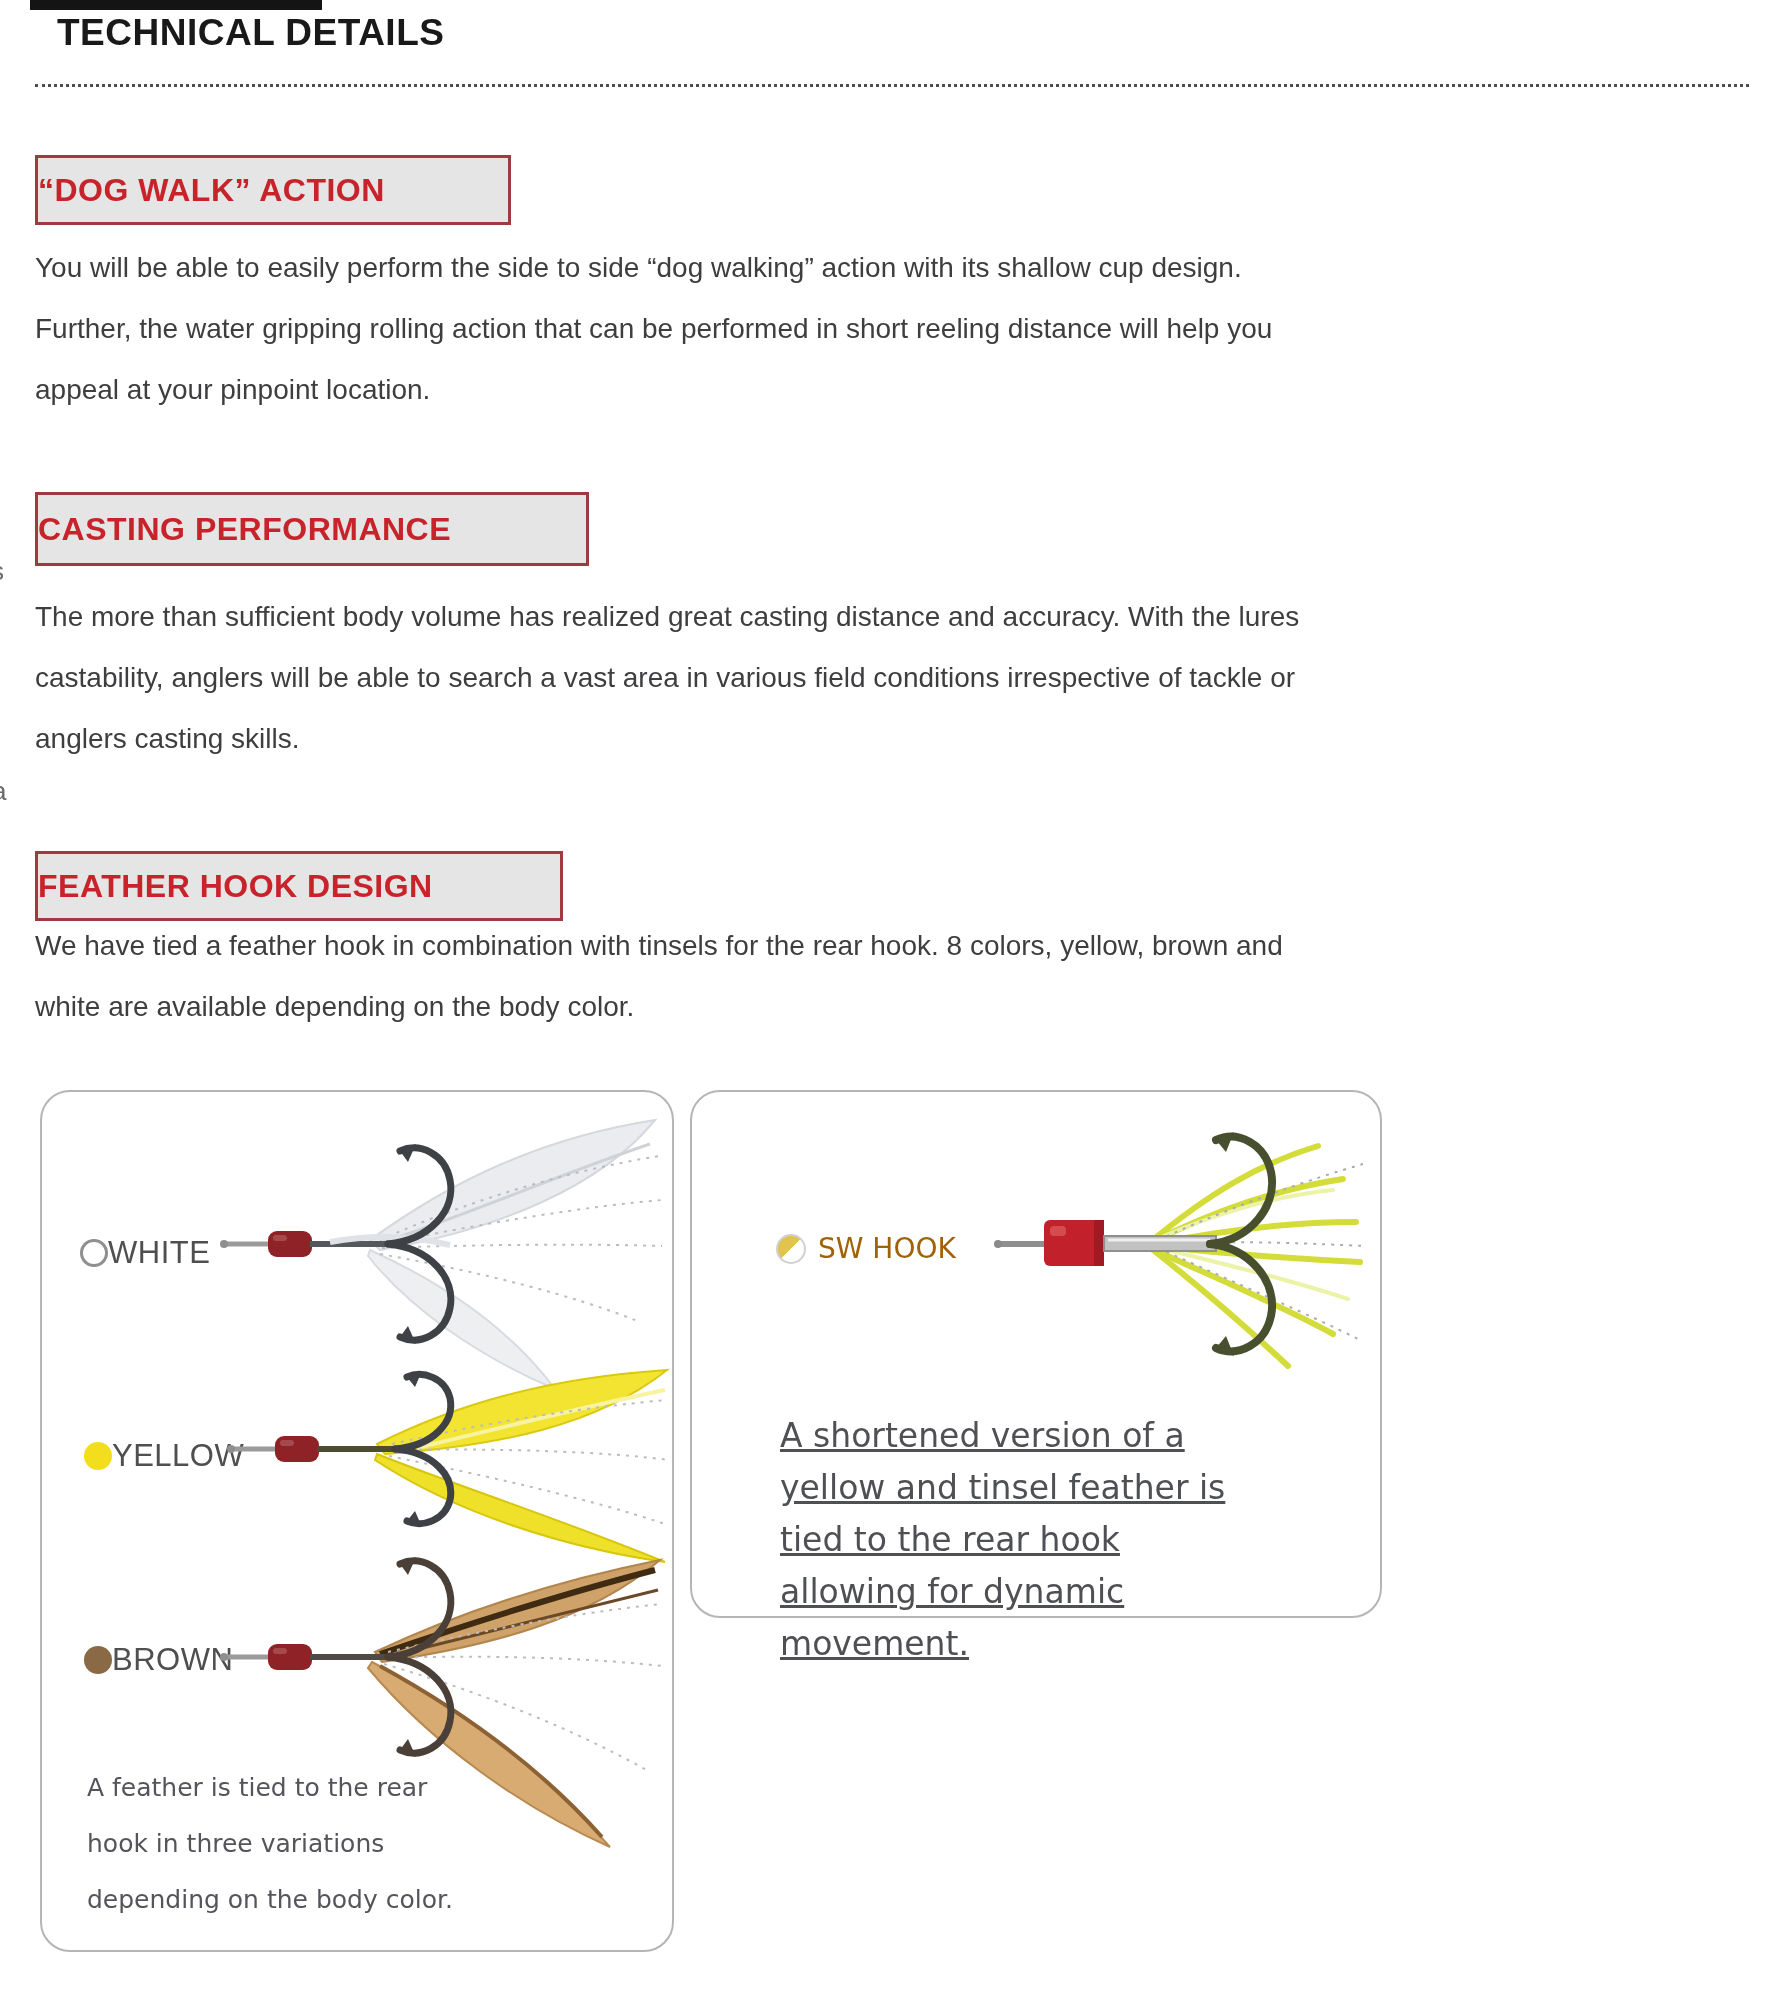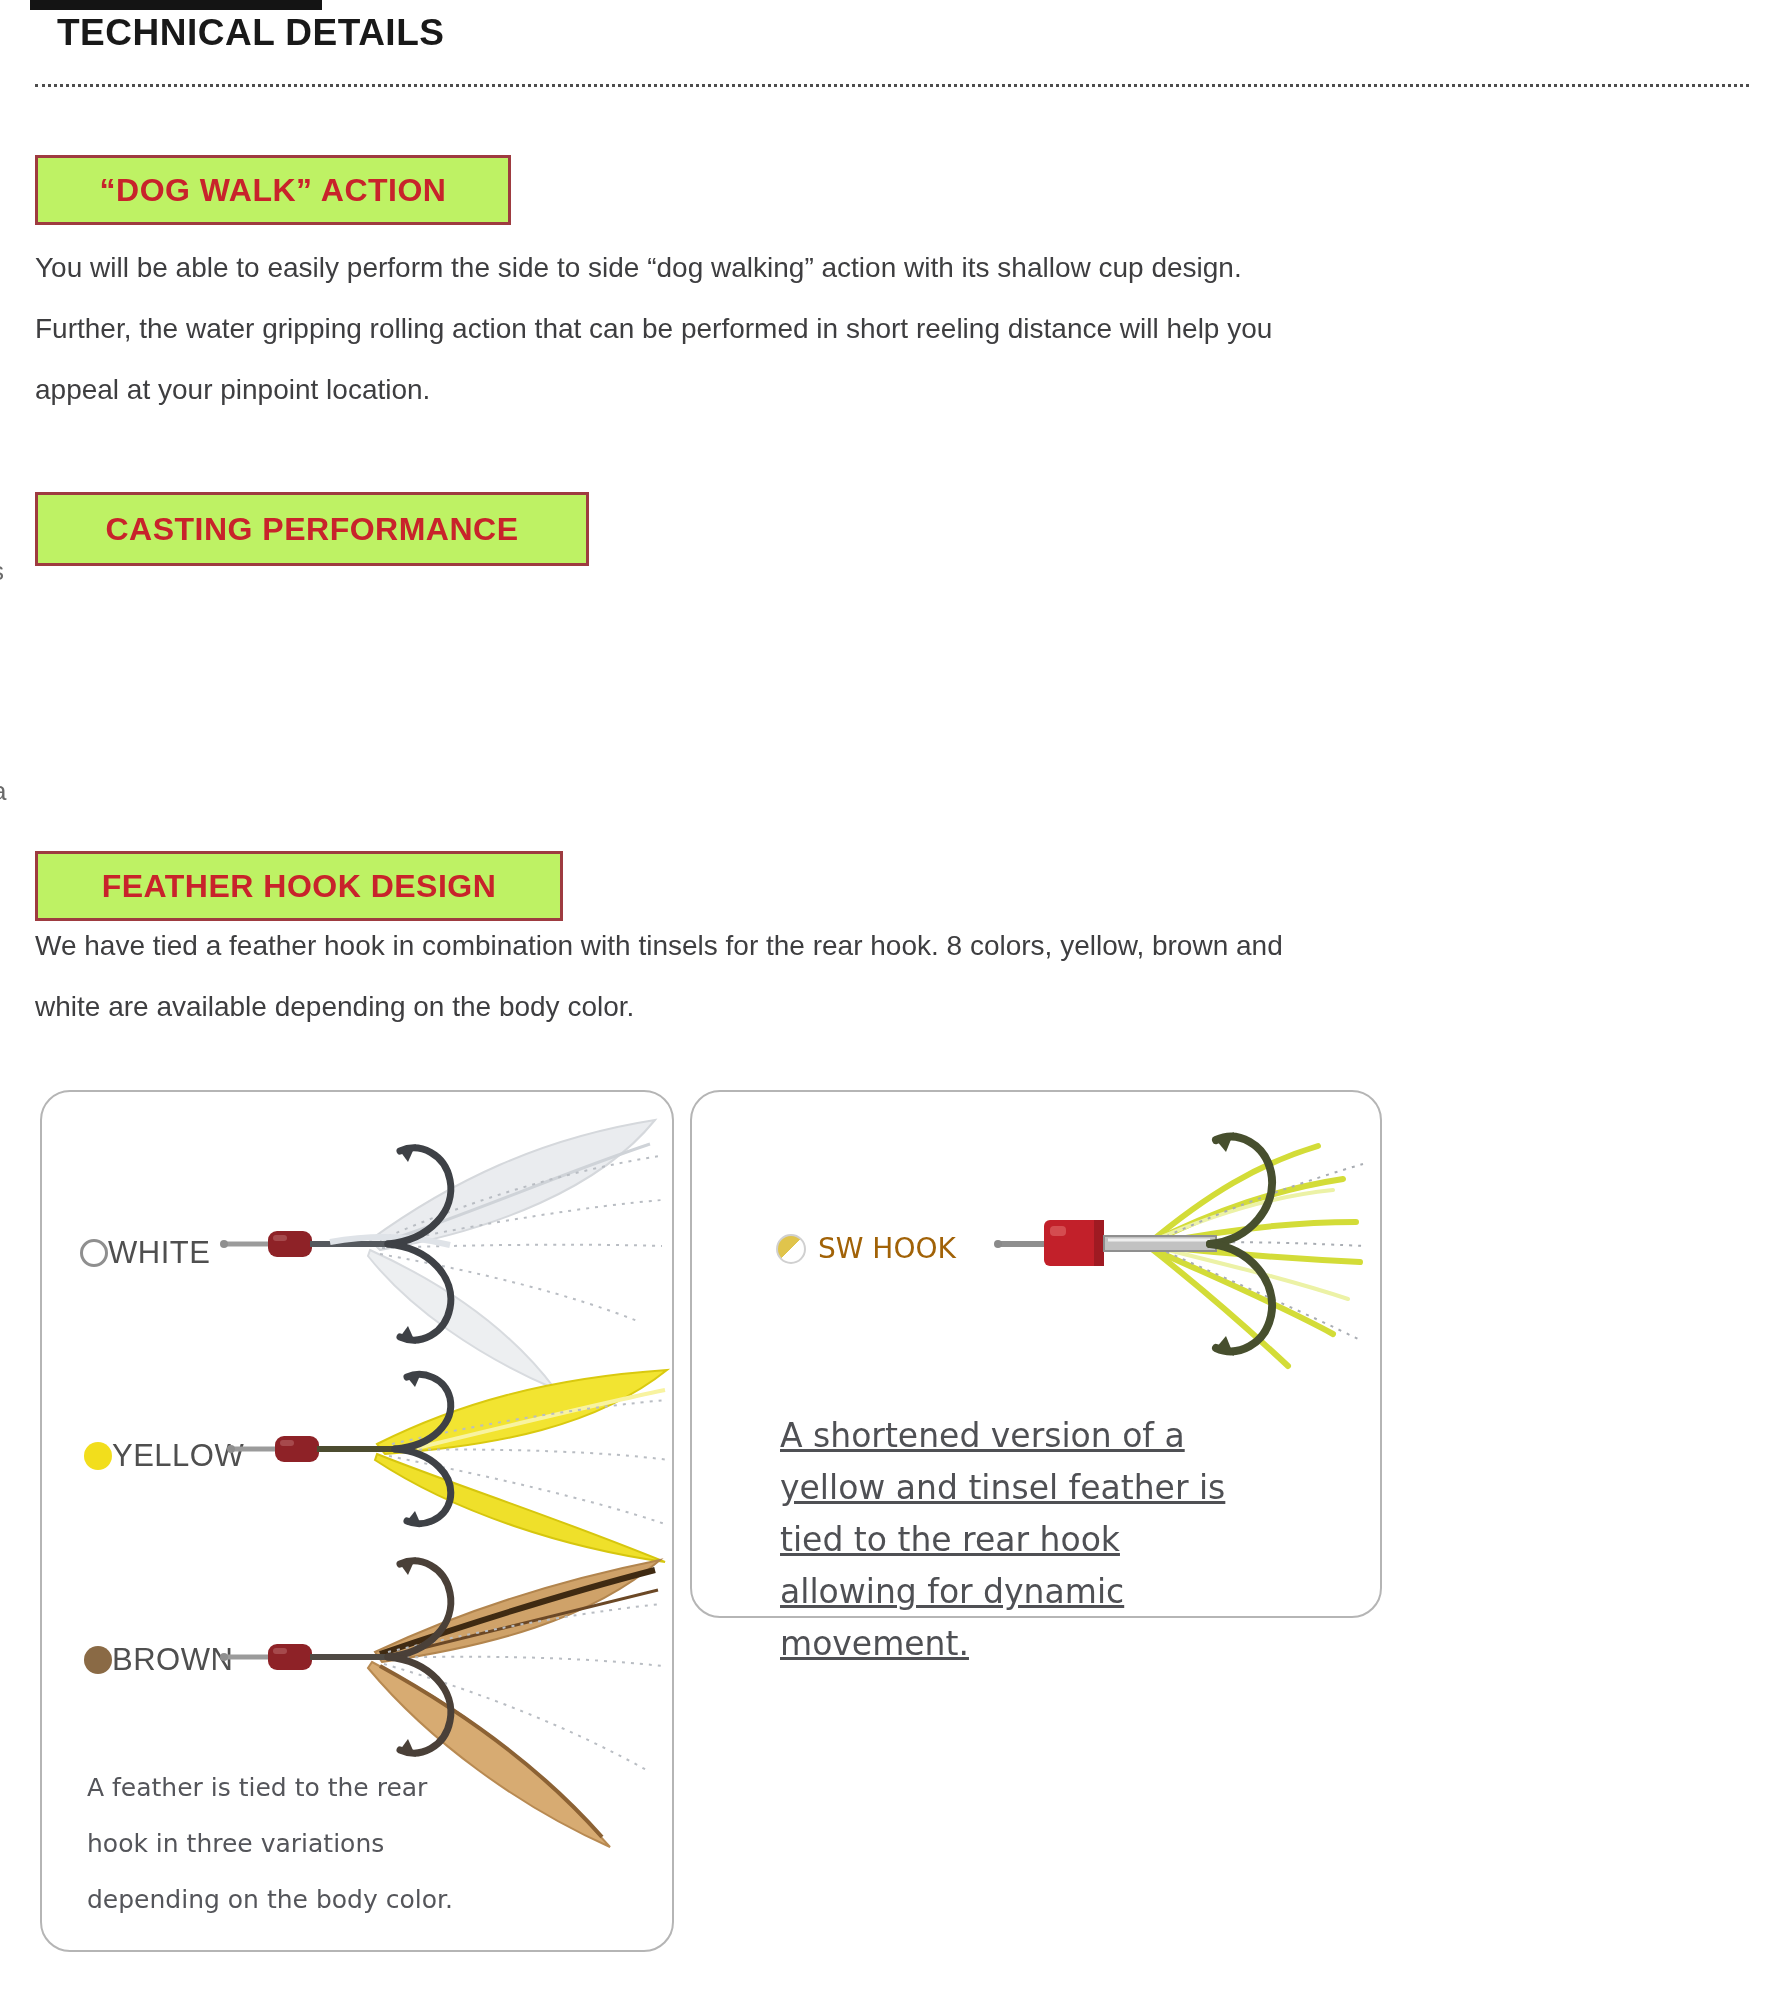--- a/index.html
+++ b/index.html
@@ -11,22 +11,22 @@
   
   .top-bar{left:30px;top:0;width:292px;height:10px;background:#141414;}
   
   .page-title{
     left:35px;top:12px;font-size:37px;font-weight:bold;color:#191919;
     letter-spacing:.5px;white-space:nowrap;margin-left:22px;
   }
   .divider{left:35px;top:84px;width:1714px;height:0;border-top:3px dotted #4d4d4d;}
   
   .hbox{
-    border:3px solid #9e3b40;background:#bef264;display:flex;
-    align-items:center;justify-content:center;
+    border:3px solid #9e3b40;background:#e5e5e5;display:flex;
+    align-items:center;justify-content:flex-start;
   }
   .hbox span{
     color:#c8232b;font-weight:bold;font-size:32px;letter-spacing:.5px;white-space:nowrap;
   }
   .hbox.s1{left:35px;top:155px;width:470px;height:64px;}
   .hbox.s2{left:35px;top:492px;width:548px;height:68px;}
   .hbox.s3{left:35px;top:831px;width:522px;height:64px;margin-top:20px;}
   
   .para{
     left:35px;width:1310px;font-size:28px;line-height:61px;color:#3e3e40;
@@ -90,20 +90,21 @@
   <div class="abs edge-frag f2">a</div>
 
   <div class="abs hbox s1">
     <span>“DOG WALK” ACTION</span>
   </div>
   <div class="abs hbox s2">
     <span>CASTING PERFORMANCE</span>
   </div>
 
   <div class="abs para p1">You will be able to easily perform the side to side “dog walking” action with its shallow cup design. Further, the water gripping rolling action that can be performed in short reeling distance will help you appeal at your pinpoint location.</div>
+  <div class="abs para p2">The more than sufficient body volume has realized great casting distance and accuracy. With the lures castability, anglers will be able to search a vast area in various field conditions irrespective of tackle or anglers casting skills.</div>
 
   <div class="abs hbox s3">
     <span>FEATHER HOOK DESIGN</span>
   </div>
   <div class="abs para p3">We have tied a feather hook in combination with tinsels for the rear hook. 8 colors, yellow, brown and white are available depending on the body color.</div>
 
   <div class="abs card left-card">
 
     <div class="variant-row row-white">
       <span class="swatch white-sw"></span>

